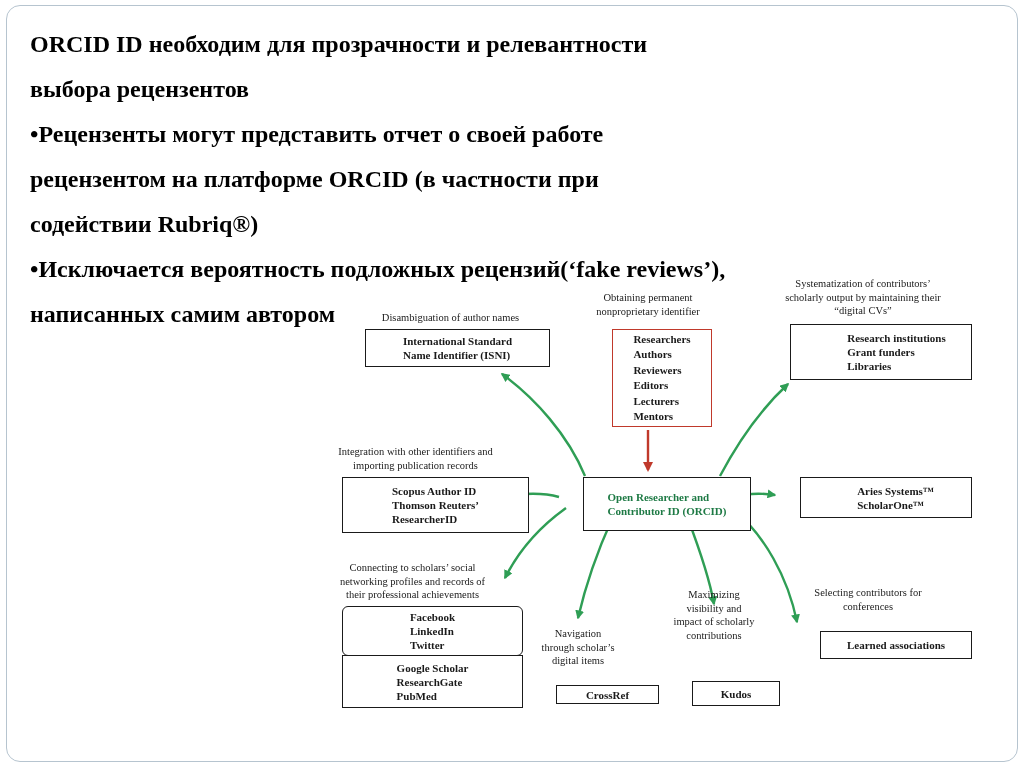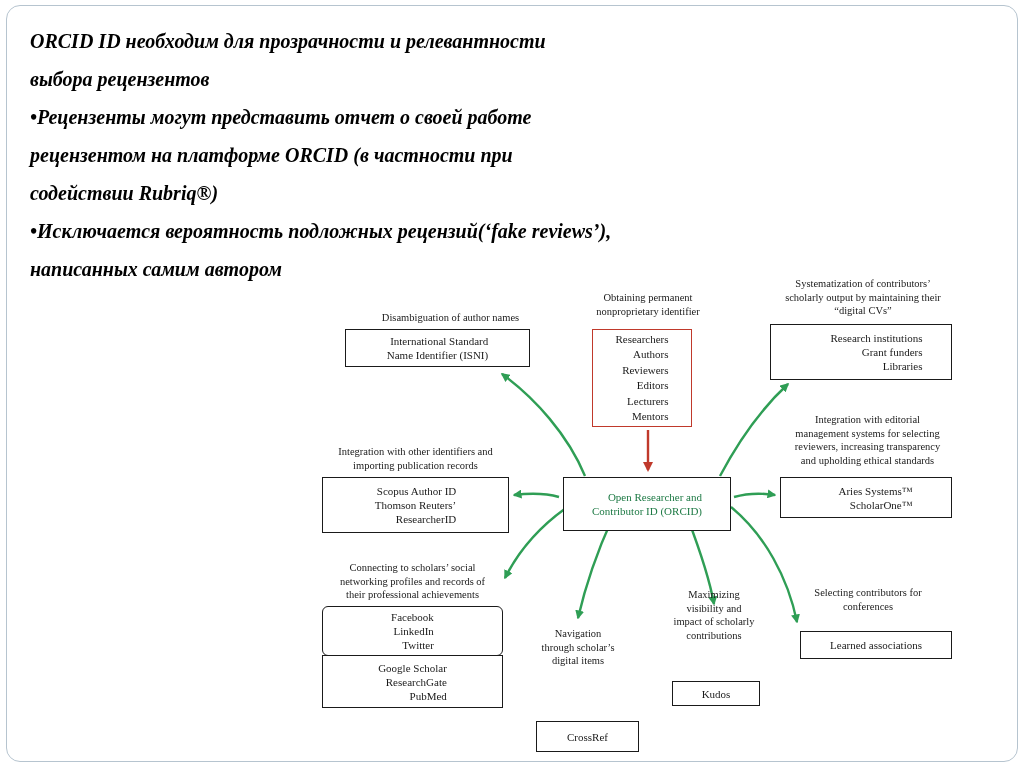--- a/index.html
+++ b/index.html
@@ -6,46 +6,45 @@
   #slide{
     position:relative;width:1024px;height:767px;background:#ffffff;
     font-family:"Liberation Serif","DejaVu Serif",serif;overflow:hidden;
   }
   .slide-frame{
     position:absolute;left:6px;top:5px;right:6px;bottom:5px;
     border:1px solid #b6c4cf;border-radius:14px;pointer-events:none;
   }
   .slide-title{
     position:absolute;left:30px;top:22px;width:970px;
-    font-weight:bold;font-size:20px;line-height:38px;color:#000000;
+    font-weight:bold;font-size:24px;line-height:45px;color:#000000;
     white-space:pre-line;
-    font-style:italic;
   }
   .dg-box{
     position:absolute;border:1px solid #1a1a1a;background:#ffffff;
-    display:flex;align-items:center;justify-content:center;text-align:right;
-    font-weight:normal;font-size:11px;line-height:14px;color:#1a1a1a;
-    white-space:pre-line;box-sizing:border-box;
+    display:flex;align-items:center;justify-content:center;text-align:left;
+    font-weight:bold;font-size:11px;line-height:14px;color:#1a1a1a;
+    white-space:pre-line;box-sizing:border-box;margin-left:20px;
   }
   .dg-caption{
     position:absolute;text-align:center;font-size:10.5px;line-height:13.5px;
     color:#1a1a1a;white-space:pre-line;
   }
   #arrow-layer{position:absolute;left:0;top:0;pointer-events:none;}
 
   
   .b-isni{left:345px;top:329px;width:185px;height:38px;}
   .b-stake{left:592px;top:329px;width:100px;height:98px;border:1.5px solid #c0392b;line-height:15.5px;}
   .b-inst{left:770px;top:324px;width:182px;height:56px;padding-left:31px;}
   .b-ident{left:322px;top:477px;width:187px;height:56px;}
   .b-center{left:563px;top:477px;width:168px;height:54px;color:#1e7a45;}
   .b-aries{left:780px;top:477px;width:172px;height:41px;padding-left:19px;}
   .b-social-top{left:322px;top:606px;width:181px;height:50px;border-radius:6px;}
   .b-social-bot{left:322px;top:655px;width:181px;height:53px;}
-  .b-crossref{left:536px;top:721px;width:103px;height:31px;}
+  .b-crossref{left:536px;top:685px;width:103px;height:19px;}
   .b-kudos{left:672px;top:681px;width:88px;height:25px;}
   .b-learned{left:800px;top:631px;width:152px;height:28px;}
 
   
   .c-isni{left:358px;top:311px;width:185px;}
   .c-stake{left:578px;top:291px;width:140px;}
   .c-inst{left:768px;top:277px;width:190px;}
   .c-ident{left:322px;top:445px;width:187px;}
   .c-aries{left:770px;top:413px;width:195px;}
   .c-social{left:320px;top:561px;width:185px;}
@@ -93,24 +92,20 @@
   </svg>
 
   <div class="dg-caption c-isni">Disambiguation of author names</div>
   <div class="dg-caption c-stake">Obtaining permanent
 nonproprietary identifier</div>
   <div class="dg-caption c-inst">Systematization of contributors’
 scholarly output by maintaining their
 “digital CVs”</div>
   <div class="dg-caption c-ident">Integration with other identifiers and
 importing publication records</div>
-  <div class="dg-caption c-aries">Integration with  editorial
-management systems for selecting
-reviewers, increasing transparency
-and upholding ethical standards</div>
   <div class="dg-caption c-social">Connecting to scholars’ social
 networking profiles and records of
 their professional achievements</div>
   <div class="dg-caption c-crossref">Navigation
 through scholar’s
 digital items</div>
   <div class="dg-caption c-kudos">Maximizing
 visibility and
 impact of scholarly
 contributions</div>

